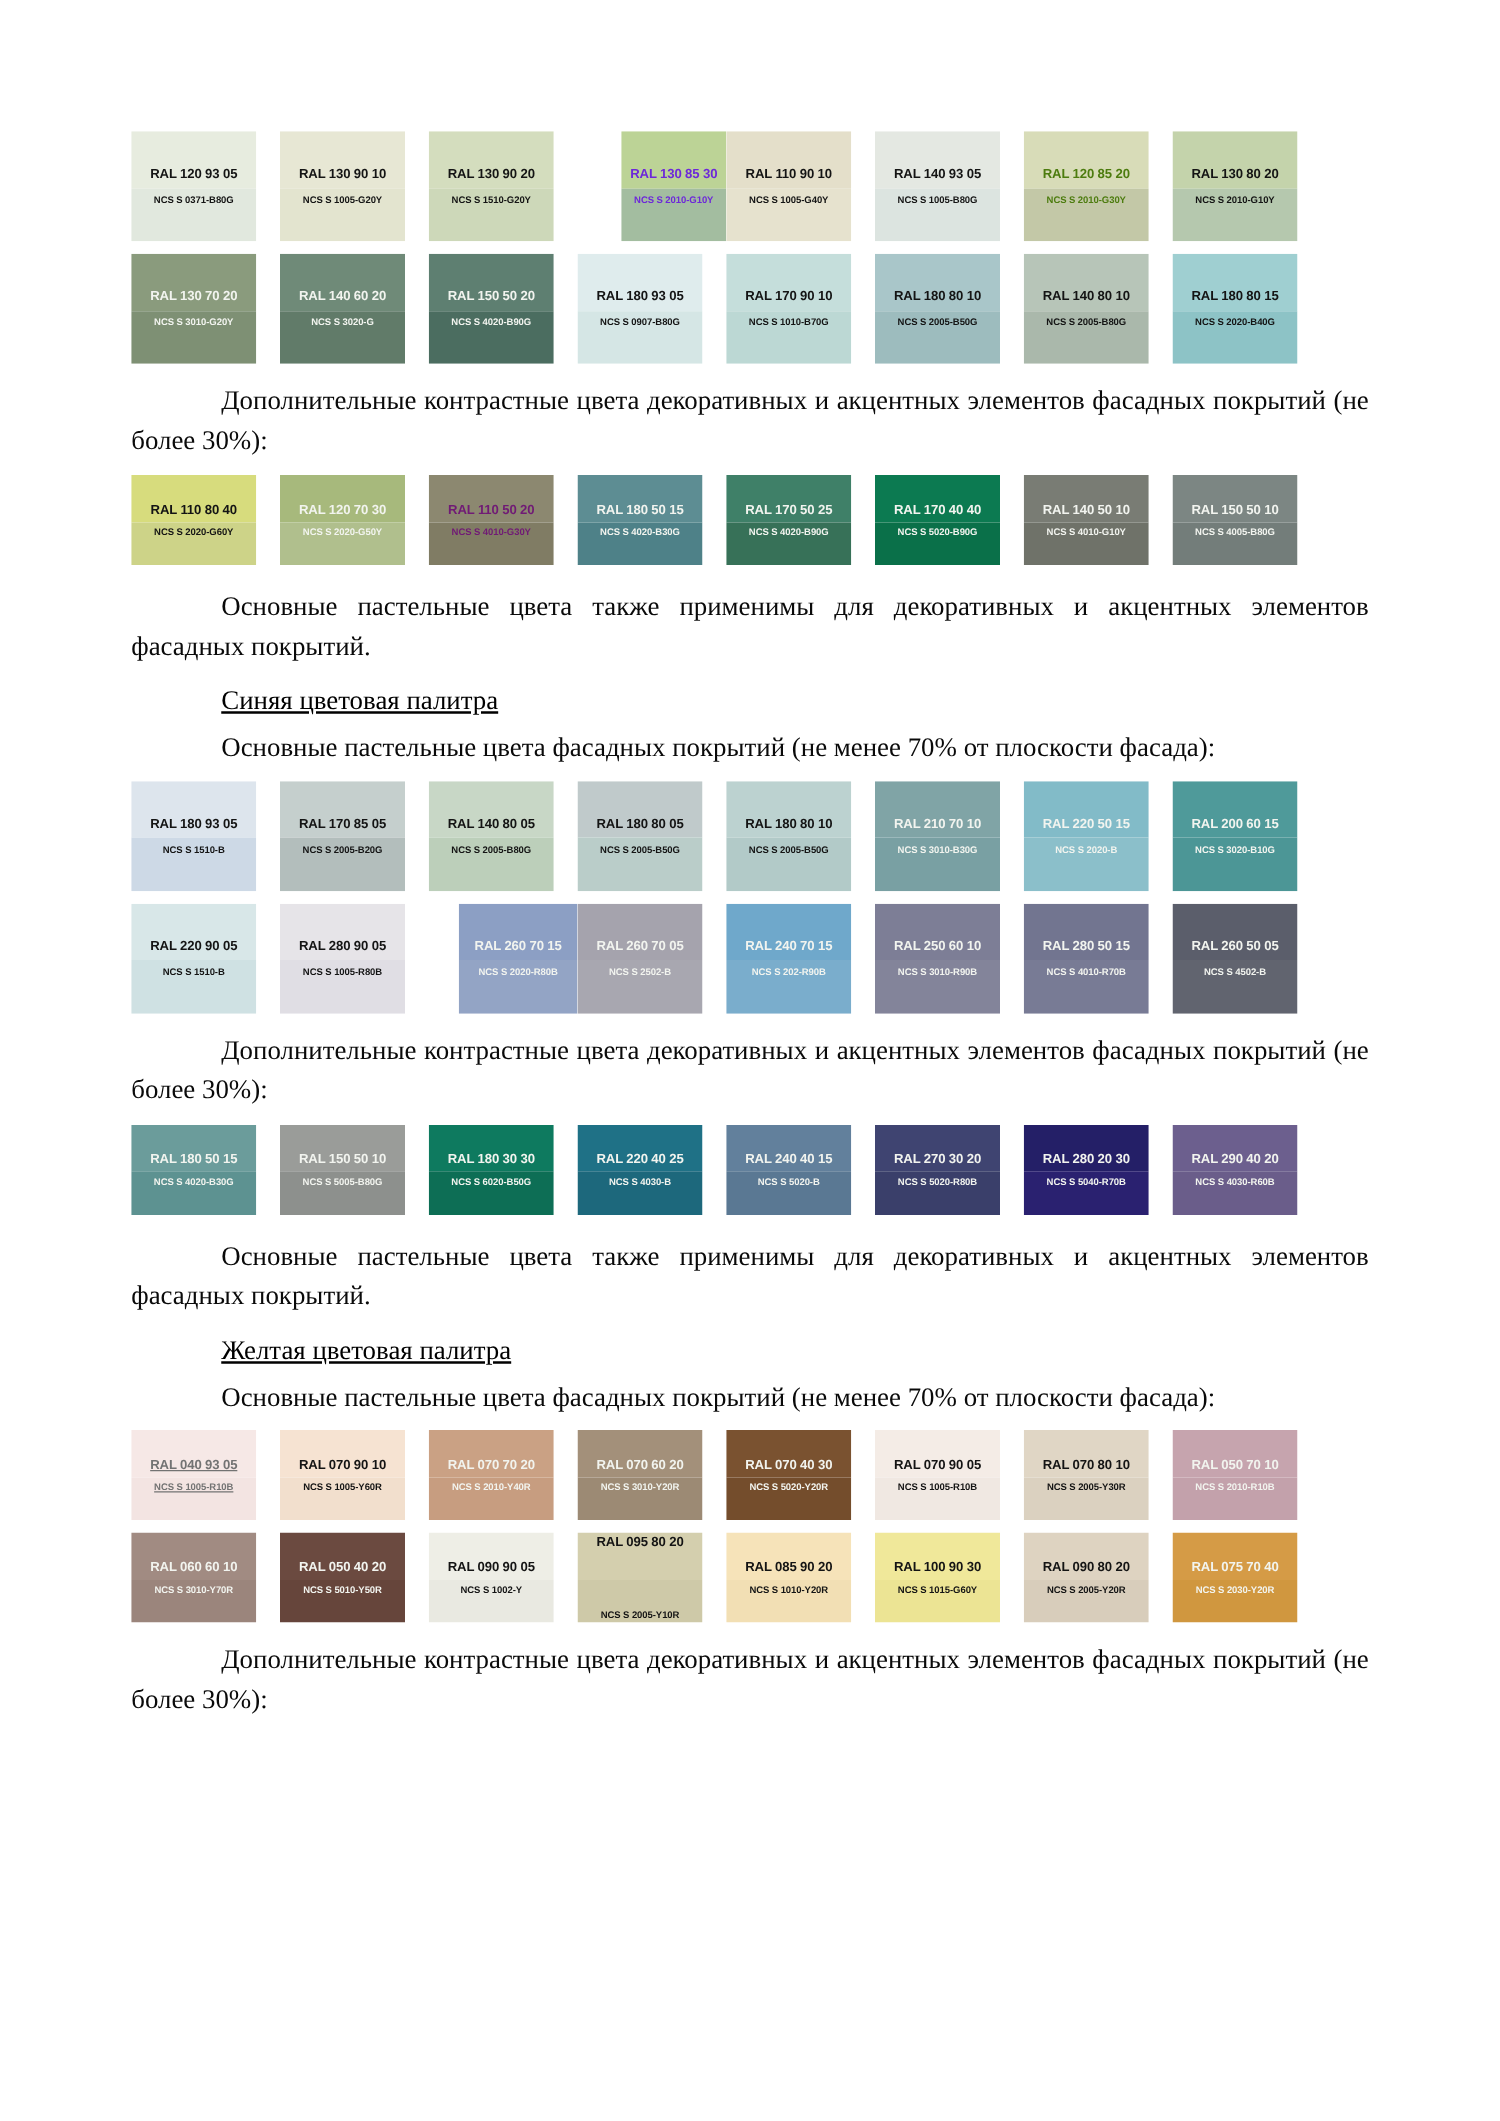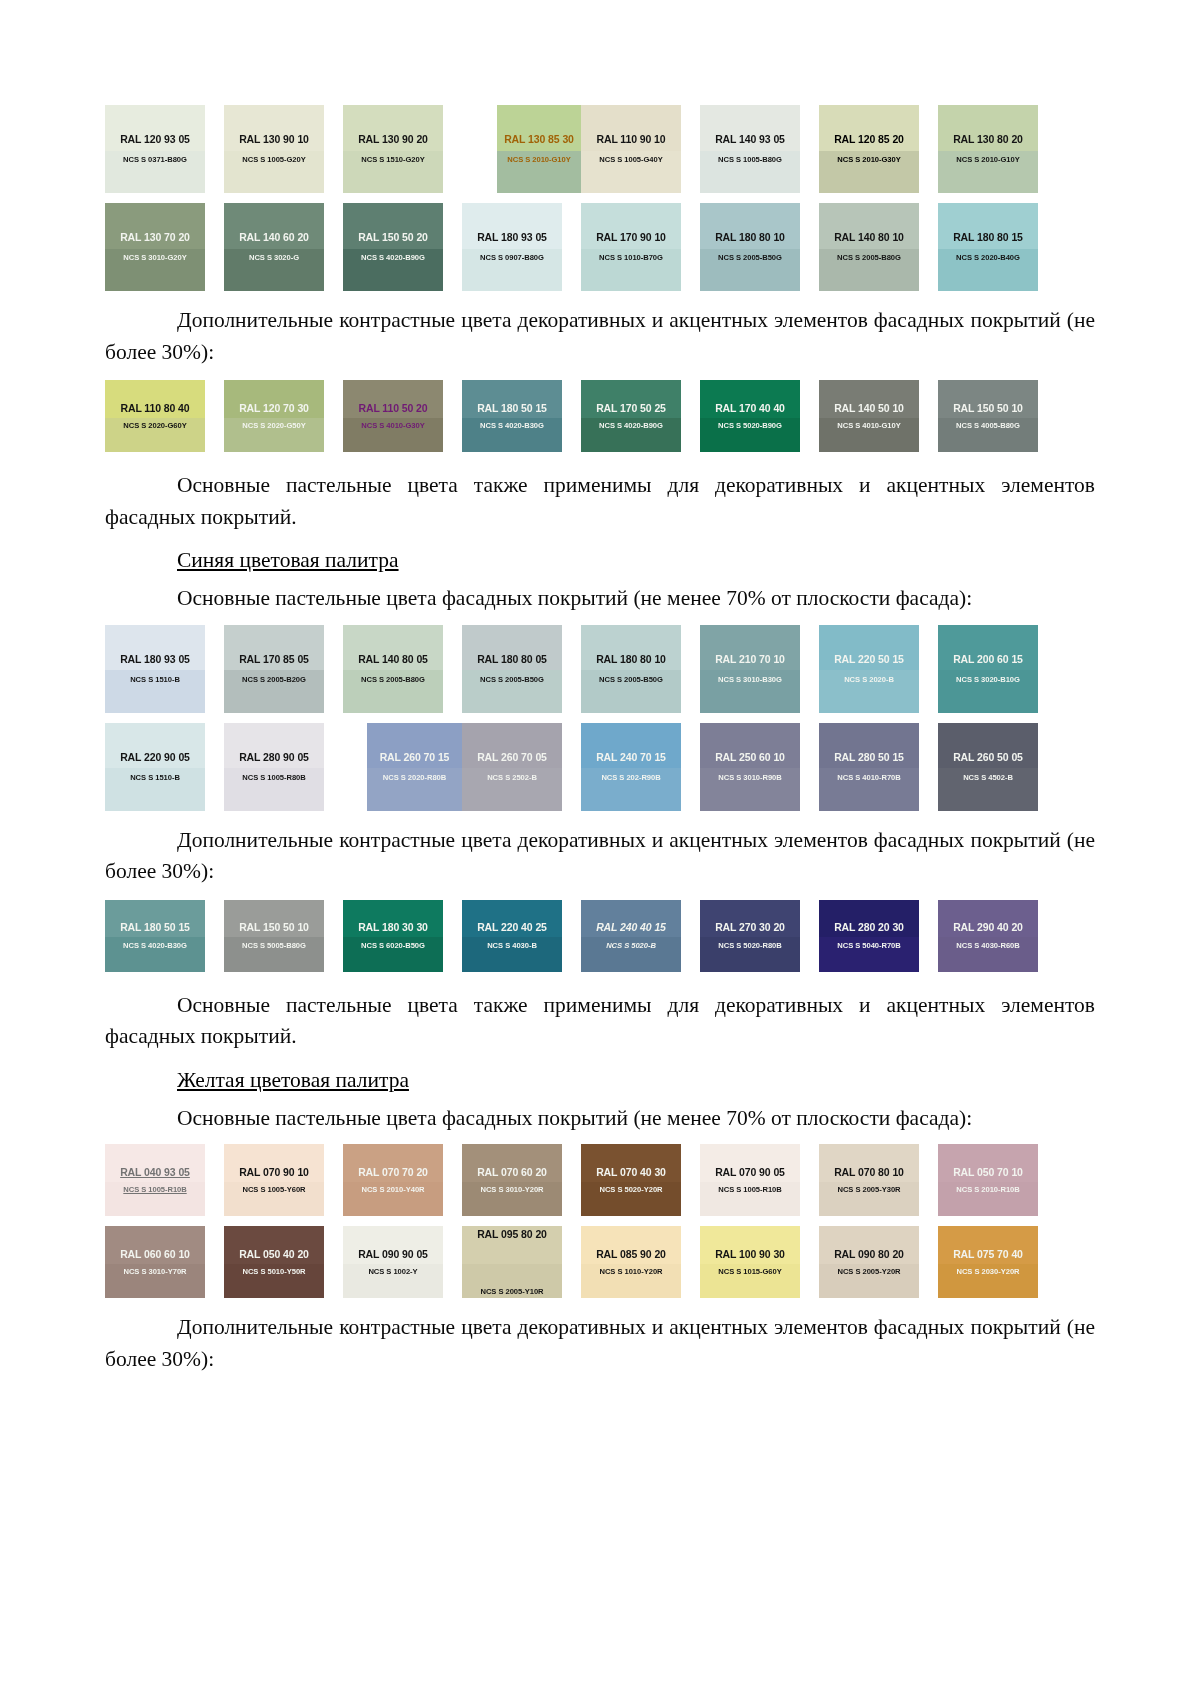--- a/index.html
+++ b/index.html
@@ -122,21 +122,21 @@
           </div>
           <div class="sw-cell">
             <div class="sw tall" style="color: rgb(20, 20, 20);">
               <div class="half-top" style="background: rgb(212, 221, 190);"></div>
               <div class="half-bot" style="background: rgb(205, 216, 185);"></div>
               <div class="ral">RAL 130 90 20</div>
               <div class="ncs">NCS S 1510-G20Y</div>
             </div>
           </div>
           <div class="sw-cell">
-            <div class="sw tall" style="color: #a16207; margin-left: 35px;">
+            <div class="sw tall" style="color: #6d28d9; margin-left: 35px;">
               <div class="half-top" style="background: rgb(188, 211, 150);"></div>
               <div class="half-bot" style="background: rgb(163, 189, 160);"></div>
               <div class="ral">RAL 130 85 30</div>
               <div class="ncs">NCS S 2010-G10Y</div>
             </div>
           </div>
           <div class="sw-cell">
             <div class="sw tall" style="color: rgb(20, 20, 20);">
               <div class="half-top" style="background: rgb(228, 223, 202);"></div>
               <div class="half-bot" style="background: rgb(230, 226, 206);"></div>
@@ -146,21 +146,21 @@
           </div>
           <div class="sw-cell">
             <div class="sw tall" style="color: rgb(20, 20, 20);">
               <div class="half-top" style="background: rgb(228, 232, 226);"></div>
               <div class="half-bot" style="background: rgb(220, 228, 224);"></div>
               <div class="ral">RAL 140 93 05</div>
               <div class="ncs">NCS S 1005-B80G</div>
             </div>
           </div>
           <div class="sw-cell">
-            <div class="sw tall" style="color: #000000;">
+            <div class="sw tall" style="color: #4d7c0f;">
               <div class="half-top" style="background: rgb(216, 220, 184);"></div>
               <div class="half-bot" style="background: rgb(195, 200, 167);"></div>
               <div class="ral">RAL 120 85 20</div>
               <div class="ncs">NCS S 2010-G30Y</div>
             </div>
           </div>
           <div class="sw-cell">
             <div class="sw tall" style="color: rgb(20, 20, 20);">
               <div class="half-top" style="background: rgb(196, 211, 171);"></div>
               <div class="half-bot" style="background: rgb(181, 200, 174);"></div>
@@ -484,21 +484,21 @@
           </div>
           <div class="sw-cell">
             <div class="sw compact" style="color: rgb(242, 244, 239);">
               <div class="half-top" style="background: rgb(31, 113, 134);"></div>
               <div class="half-bot" style="background: rgb(29, 104, 124);"></div>
               <div class="ral">RAL 220 40 25</div>
               <div class="ncs">NCS S 4030-B</div>
             </div>
           </div>
           <div class="sw-cell">
-            <div class="sw compact" style="color: rgb(242, 244, 239); font-style: italic;">
+            <div class="sw compact" style="color: rgb(242, 244, 239);">
               <div class="half-top" style="background: rgb(98, 128, 156);"></div>
               <div class="half-bot" style="background: rgb(90, 120, 147);"></div>
               <div class="ral">RAL 240 40 15</div>
               <div class="ncs">NCS S 5020-B</div>
             </div>
           </div>
           <div class="sw-cell">
             <div class="sw compact" style="color: rgb(242, 244, 239);">
               <div class="half-top" style="background: rgb(63, 68, 113);"></div>
               <div class="half-bot" style="background: rgb(58, 63, 106);"></div>

